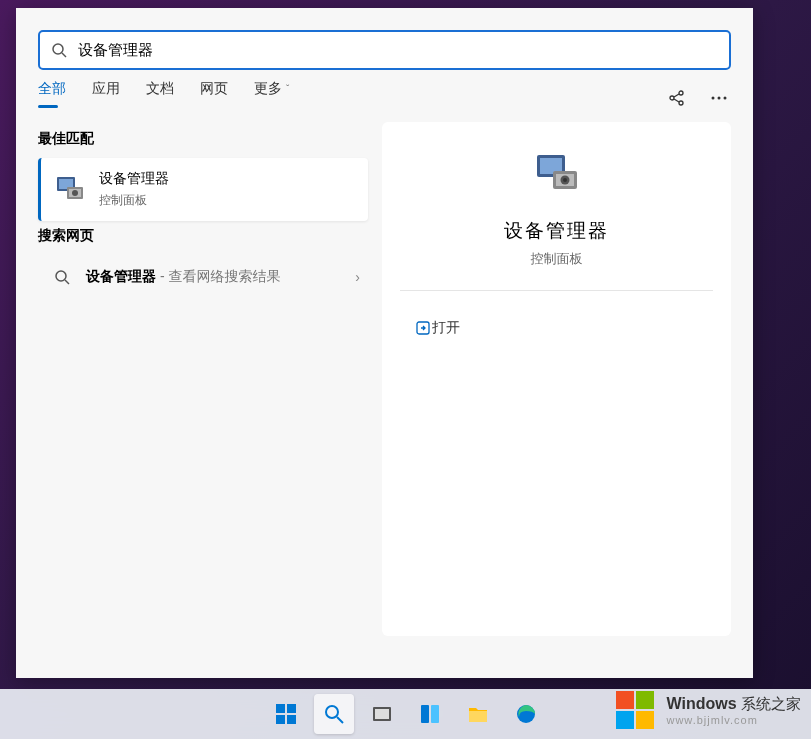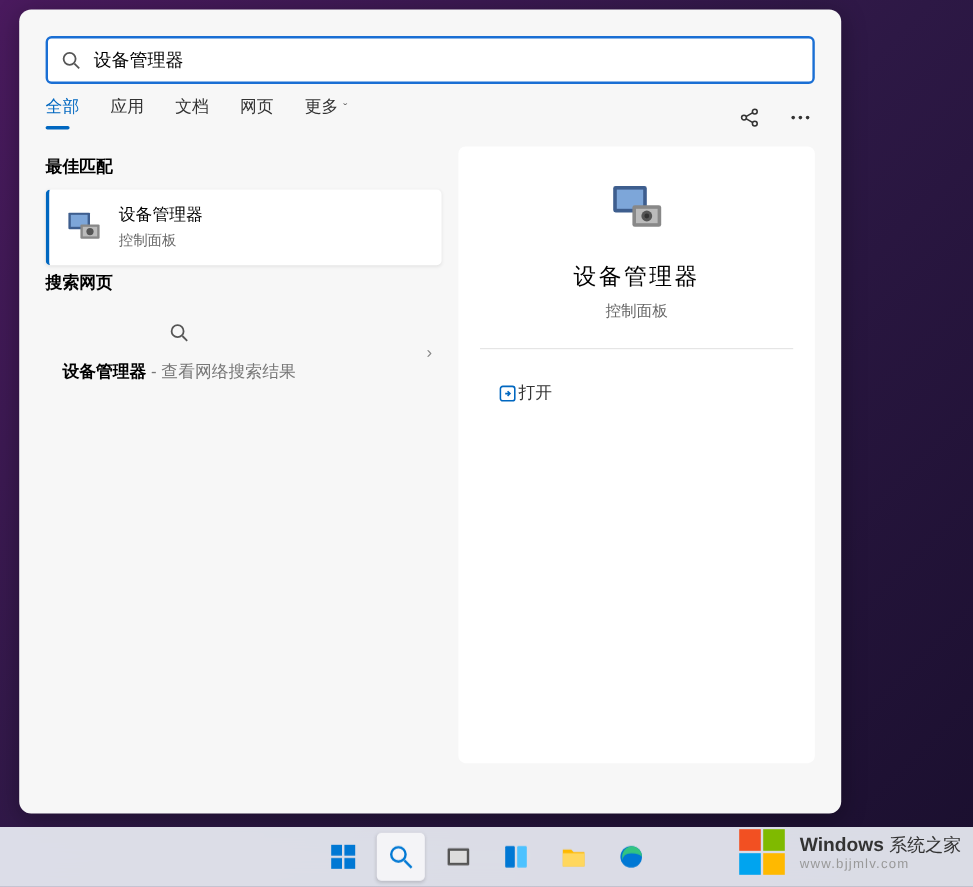--- a/index.html
+++ b/index.html
@@ -1,18 +1,18 @@
 <!DOCTYPE html>
 <html><head>
 <meta charset="utf-8">
 <style>
 * { margin: 0; padding: 0; box-sizing: border-box; font-family: "Segoe UI", "Microsoft YaHei", sans-serif; }
 body { width: 811px; height: 739px; background: linear-gradient(135deg, #4a1a5e 0%, #2d1845 50%, #1a0f2e 100%); overflow: hidden; position: relative; }
 
-.search-panel { position: absolute; top: 8px; left: 16px; width: 685px; height: 670px; background: #f7f7f7; border-radius: 10px; box-shadow: 0 4px 20px rgba(0,0,0,0.3); }
+.search-panel { position: absolute; top: 8px; left: 16px; width: 737px; height: 670px; background: #f7f7f7; border-radius: 0; box-shadow: 0 4px 20px rgba(0,0,0,0.3); }
 
 .search-box-wrap { padding: 22px 22px 0 22px; }
 .search-box { display: flex; align-items: center; background: #fff; border: 2px solid #1a6fd4; border-radius: 5px; height: 40px; padding: 0 10px; }
 .search-box .icon { width: 18px; height: 18px; display: flex; align-items: center; justify-content: center; margin-right: 10px; color: #555; }
 .search-box input { border: none; outline: none; flex: 1; font-size: 15px; color: #000; background: transparent; }
 
 .tabs-row { display: flex; align-items: center; padding: 10px 22px 0 22px; position: relative; }
 .tab { font-size: 14px; color: #333; margin-right: 26px; padding-bottom: 10px; cursor: pointer; position: relative; }
 .tab.active { color: #0067c0; }
 .tab.active::after { content: ""; position: absolute; left: 0; bottom: 0; width: 20px; height: 3px; background: #0067c0; border-radius: 2px; }
@@ -25,21 +25,21 @@
 .right-col { flex: 1; background: #fff; border-radius: 6px; padding: 30px 18px; }
 
 .sect-header { font-size: 14px; font-weight: 600; color: #000; margin-bottom: 10px; margin-top: 8px; }
 
 .result-card { background: #fff; border-radius: 4px; padding: 12px 14px; display: flex; align-items: center; gap: 14px; box-shadow: 0 1px 3px rgba(0,0,0,0.08); min-height: 60px; border-left: 3px solid #0067c0; cursor: pointer; }
 .result-card .app-icon { width: 30px; height: 30px; display: flex; align-items: center; justify-content: center; }
 .result-card .txt .title { font-size: 14px; color: #000; margin-bottom: 4px; }
 .result-card .txt .sub { font-size: 12px; color: #666; }
 
 .web-item { display: flex; align-items: center; justify-content: space-between; padding: 12px 8px 12px 14px; cursor: pointer; border-radius: 4px; }
-.web-left { display: flex; align-items: center; gap: 14px; flex-direction: column; }
+.web-left { display: flex; align-items: center; gap: 14px; }
 .web-left .icon { width: 20px; height: 20px; display: flex; align-items: center; justify-content: center; color: #555; }
 .web-text { font-size: 14px; color: #000; }
 .web-text .suffix { color: #777; }
 .chev-right { color: #888; font-size: 14px; }
 
 .preview-top { text-align: center; border-bottom: 1px solid #e5e5e5; padding-bottom: 22px; margin-bottom: 20px; }
 .preview-icon { width: 48px; height: 48px; margin: 0 auto 18px auto; display: flex; align-items: center; justify-content: center; }
 .preview-title { font-size: 19px; color: #000; letter-spacing: 2px; margin-bottom: 6px; }
 .preview-sub { font-size: 13px; color: #666; }
 

